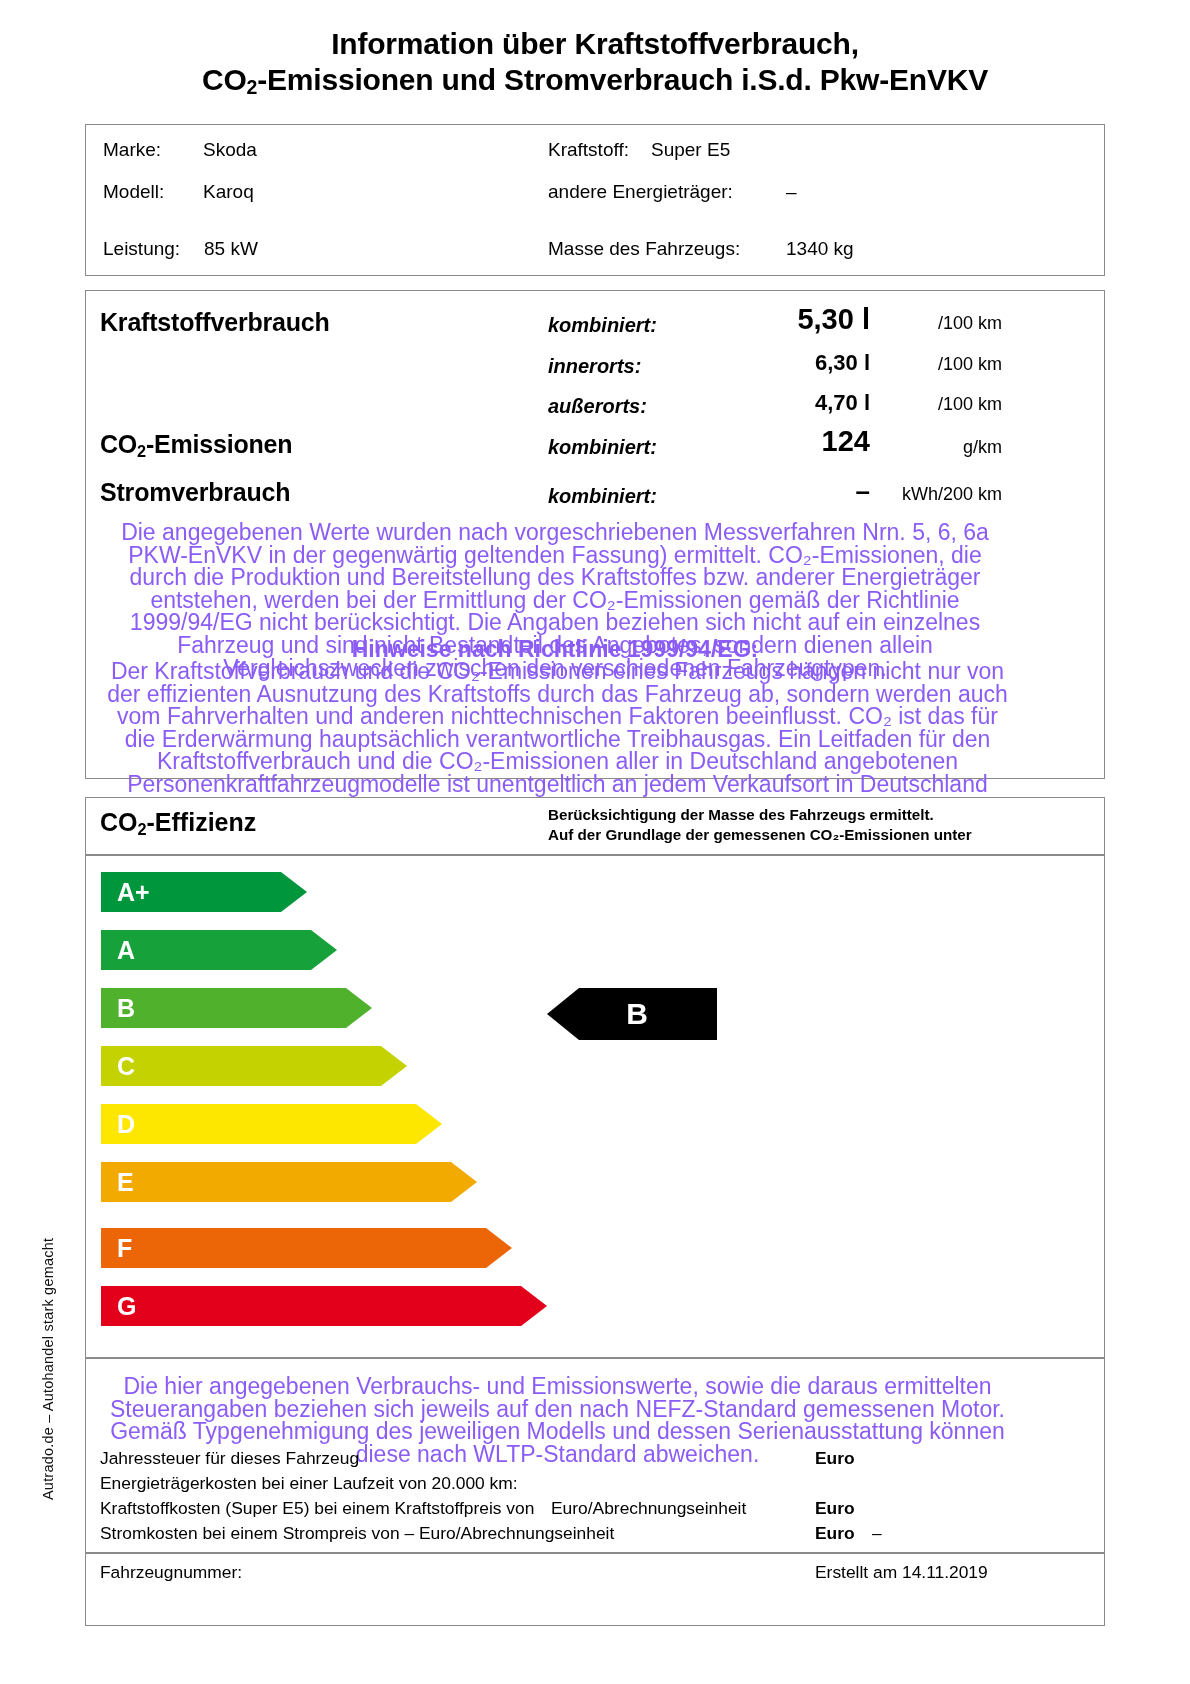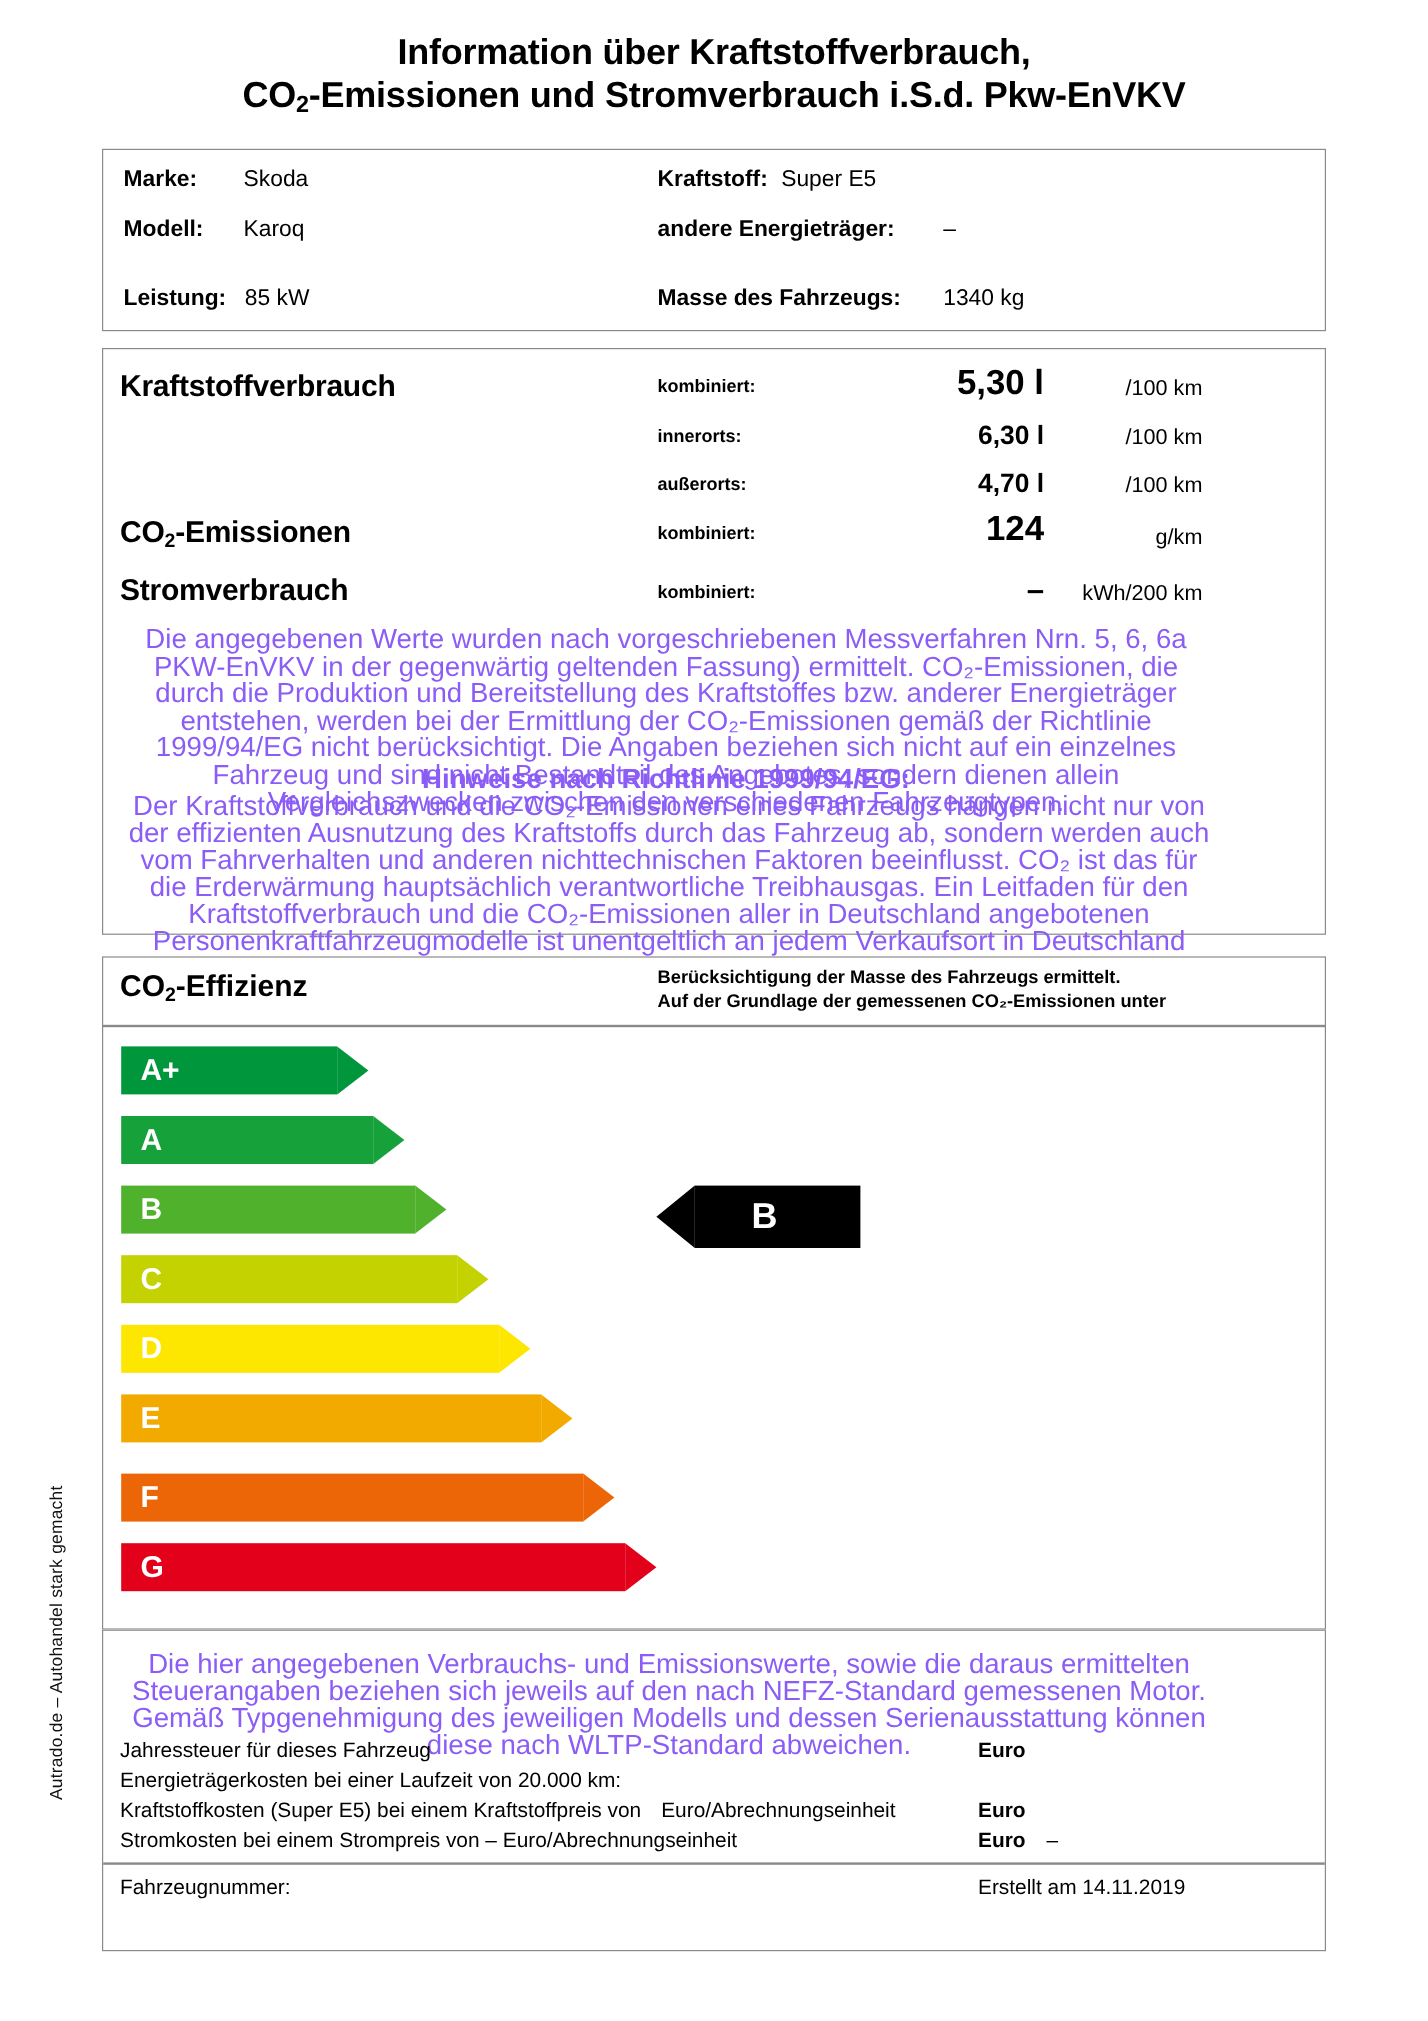--- a/index.html
+++ b/index.html
@@ -43,29 +43,29 @@
   .box{
     position:absolute;
     border:1.6px solid #8a8a8a;
     background:#fff;
     box-sizing:border-box;
   }
 
   
   #vehicle-box{left:85px;top:124px;width:1020px;height:152px;}
   .vi{position:absolute;font-size:19px;}
-  .vlabel{font-weight:bold;}
+  .vlabel{font-weight:normal;}
   .vvalue{font-weight:normal;}
 
   
   #consumption-box{left:85px;top:290px;width:1020px;height:489px;}
   .c-head{
     position:absolute;font-weight:bold;font-size:25px;letter-spacing:-.2px;
   }
-  .c-label{position:absolute;font-weight:bold;font-size:15px;}
+  .c-label{position:absolute;font-weight:bold;font-size:20px;font-style:italic;}
   .c-val{position:absolute;font-weight:bold;text-align:right;}
   .c-unit{position:absolute;font-size:18px;text-align:right;}
 
   .para{
     position:absolute;
     font-size:23px;
     line-height:22.6px;
     text-align:center;
     color:#8b5cf6;
   }

